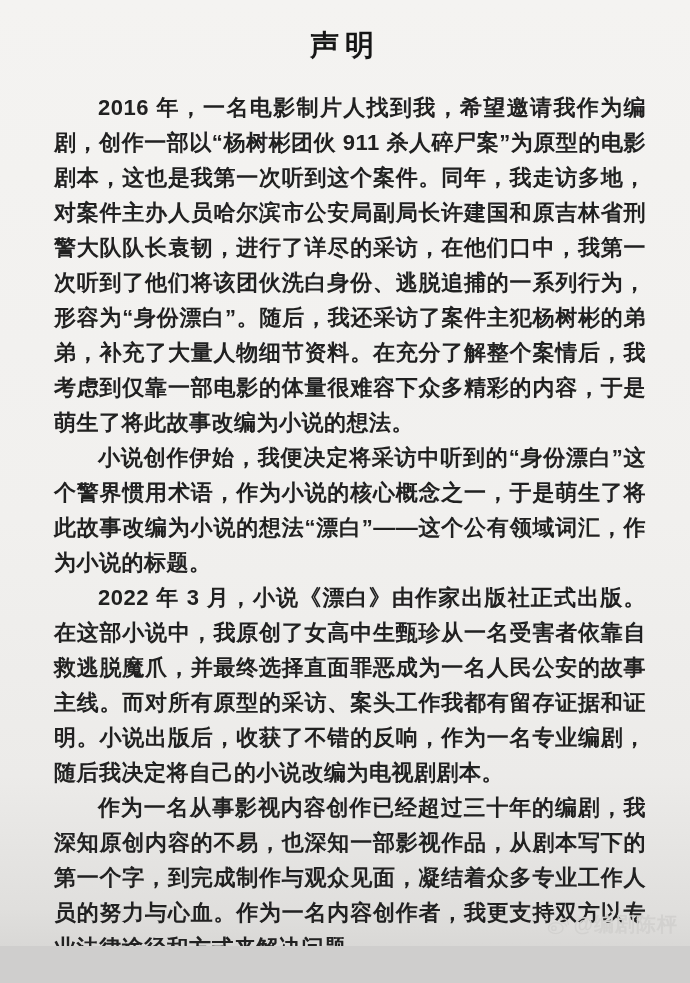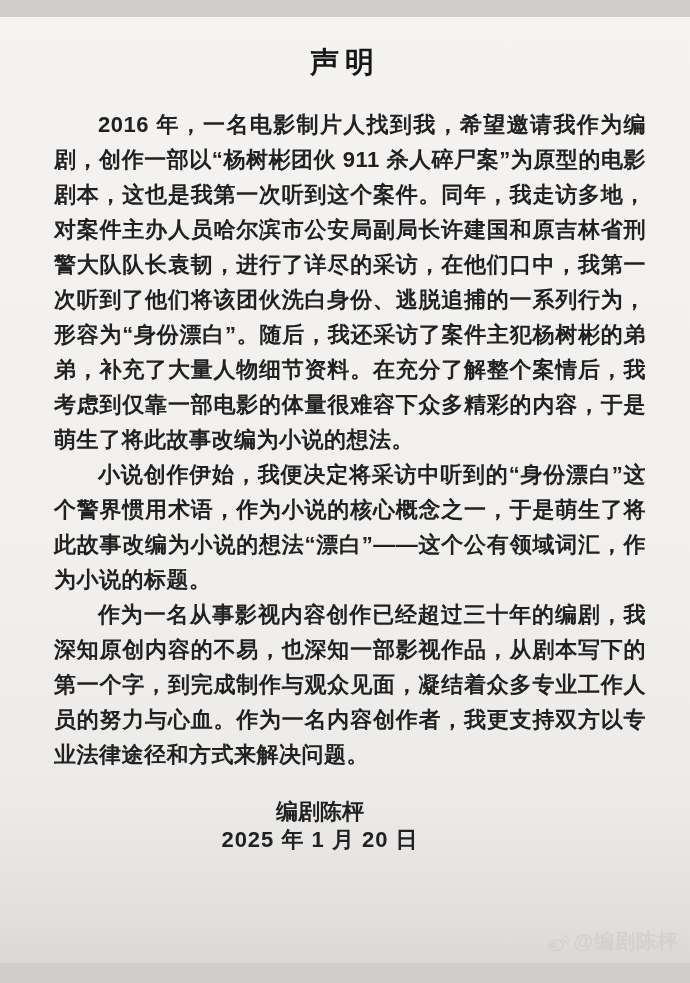--- a/index.html
+++ b/index.html
@@ -5,21 +5,21 @@
   html, body {
     margin: 0;
     padding: 0;
     background: #cfcecd;
     font-family: "Liberation Sans", "DejaVu Sans", sans-serif;
   }
   .page {
     position: relative;
     width: 690px;
     height: 946px;
-    margin: 17px auto;
+    margin: 0 auto;
     overflow: hidden;
     background: linear-gradient(180deg, #f4f3f1 0%, #f1f0ee 55%, #ecebe9 82%, #e0dfdd 96%, #d9d8d6 100%);
     color: #1f1f1f;
     box-sizing: border-box;
   }
   .doc-title {
     margin: 0;
     padding-top: 26px;
     text-align: center;
     font-size: 29px;
@@ -73,20 +73,21 @@
 </head>
 <body>
 
 <div class="page">
 
   <h1 class="doc-title">声明</h1>
 
   <div class="doc-body">
     <p>2016 年，一名电影制片人找到我，希望邀请我作为编剧，创作一部以“杨树彬团伙 911 杀人碎尸案”为原型的电影剧本，这也是我第一次听到这个案件。同年，我走访多地，对案件主办人员哈尔滨市公安局副局长许建国和原吉林省刑警大队队长袁韧，进行了详尽的采访，在他们口中，我第一次听到了他们将该团伙洗白身份、逃脱追捕的一系列行为，形容为“身份漂白”。随后，我还采访了案件主犯杨树彬的弟弟，补充了大量人物细节资料。在充分了解整个案情后，我考虑到仅靠一部电影的体量很难容下众多精彩的内容，于是萌生了将此故事改编为小说的想法。</p>
     <p>小说创作伊始，我便决定将采访中听到的“身份漂白”这个警界惯用术语，作为小说的核心概念之一，于是萌生了将此故事改编为小说的想法“漂白”——这个公有领域词汇，作为小说的标题。</p>
+    <p>2022 年 3 月，小说《漂白》由作家出版社正式出版。在这部小说中，我原创了女高中生甄珍从一名受害者依靠自救逃脱魔爪，并最终选择直面罪恶成为一名人民公安的故事主线。而对所有原型的采访、案头工作我都有留存证据和证明。小说出版后，收获了不错的反响，作为一名专业编剧，随后我决定将自己的小说改编为电视剧剧本。</p>
     <p>作为一名从事影视内容创作已经超过三十年的编剧，我深知原创内容的不易，也深知一部影视作品，从剧本写下的第一个字，到完成制作与观众见面，凝结着众多专业工作人员的努力与心血。作为一名内容创作者，我更支持双方以专业法律途径和方式来解决问题。</p>
   </div>
 
   <div class="sig-block">
     <div class="sig">编剧陈枰</div>
     <div class="date">2025 年 1 月 20 日</div>
   </div>
 
   <div class="watermark">
     <span>

